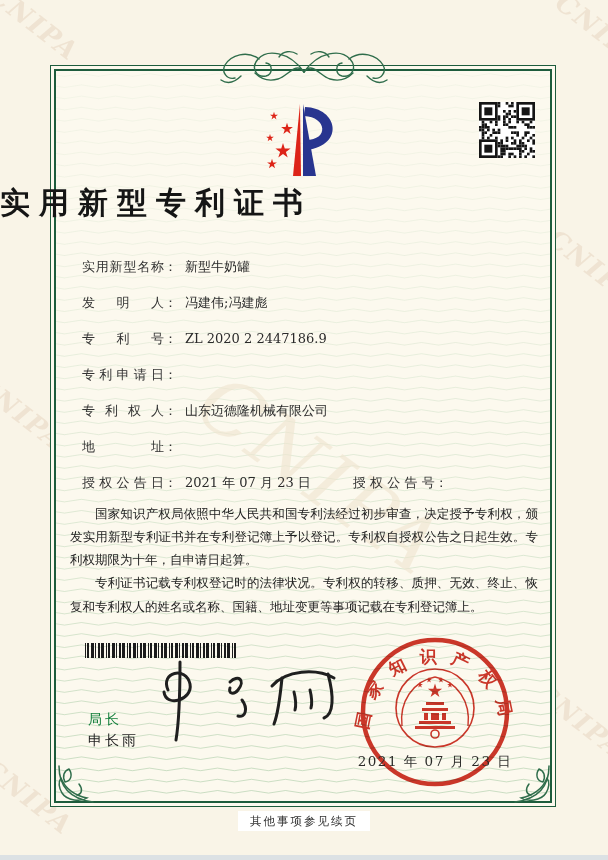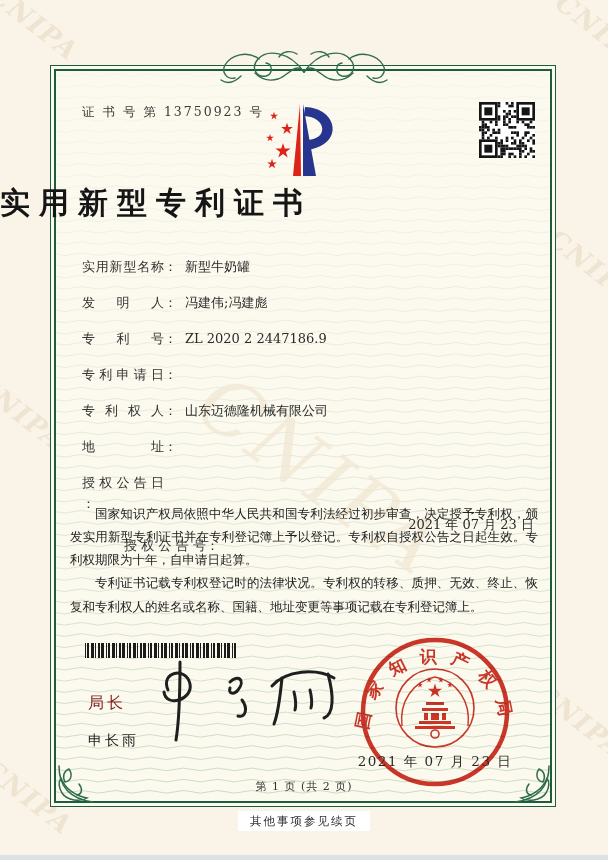--- a/index.html
+++ b/index.html
@@ -35,29 +35,29 @@
   }
   #fields{left:82px; top:256px; width:452px; font-size:13px;}
   .frow{display:flex; margin-bottom:15px; line-height:21px;}
   .flabel{
     display:inline-block; width:82px; text-align:justify; text-align-last:justify;
     color:#333; flex:none;
   }
   .fcolon{flex:none; color:#333;}
   .fvalue{margin-left:8px; color:#2a2a2a;text-align:right;}
   .addr-value{width:368px; line-height:20px;}
-  .grant-row{margin-bottom:8px;flex-direction:column;}
+  .grant-row{margin-bottom:8px;}
   .grant-pair2{display:flex; margin-left:42px;}
   #body-text{
     left:70px; top:502px; width:468px; font-size:12.5px; line-height:1.85;
     text-align:justify; color:#222;
   }
   #body-text p{margin:0; text-indent:2em;}
   #barcode{left:85px; top:643px;}
-  #role{left:88px; top:693px; font-size:16px; letter-spacing:3px; color:#7f1d1d;}
+  #role{left:88px; top:711px; font-size:14px; letter-spacing:3px; color:#15803d;}
   #commissioner{left:88px; top:732px; font-size:14px; letter-spacing:3px; color:#222;}
   #sig{left:138px; top:652px; z-index:4;}
   #seal{left:350px; top:636px; z-index:5; opacity:.93; mix-blend-mode:multiply;}
   #page-num{left:0; right:0; top:779px; text-align:center; font-size:11px; color:#333; letter-spacing:1px;}
   #note{left:0; right:0; top:814px; text-align:center; font-size:11.5px; z-index:4;}
   #note span{background:#ffffff; padding:3px 12px; letter-spacing:2px; color:#333;}
   .orn{position:absolute; z-index:6;}
   #bottom-strip{position:absolute; left:0; bottom:0; width:608px; height:5px; background:#dce1e4;}
 </style>
 </head>
@@ -170,21 +170,20 @@
   </svg>
   <svg class="orn" style="left:511px;top:764px" width="42" height="42">
     <g stroke="#2f6d4b" fill="none" stroke-width="1.5" stroke-linecap="round" transform="translate(42,0) scale(-1,1)">
       <path d="M4,2 C4,22 15,35 38,38"></path>
       <path d="M6,14 C10,25 21,32 32,34 C26,38 12,37 7,29 C3,22 4,17 6,14"></path>
       <path d="M14,5 C18,11 16,17 10,18 C7,12 9,7 14,5"></path>
       <path d="M24,20 C28,25 27,30 22,31"></path>
     </g>
   </svg>
 
-  <div class="content" id="cert-no">证 书 号 第 13750923 号</div>
 
   <svg class="content" id="logo" width="122" height="86">
     <defs>
       <polygon id="star" points="0,-10 2.2,-3.1 9.5,-3.1 3.6,1.2 5.9,8.1 0,3.8 -5.9,8.1 -3.6,1.2 -9.5,-3.1 -2.2,-3.1"></polygon>
     </defs>
     <g fill="#dd2418">
       <use href="#star" transform="translate(31,19) scale(0.42)"></use>
       <use href="#star" transform="translate(44,32) scale(0.62)"></use>
       <use href="#star" transform="translate(27,41) scale(0.40)"></use>
       <use href="#star" transform="translate(40,54) scale(0.80)"></use>
@@ -464,17 +463,16 @@
       <rect x="-11" y="5" width="4" height="7" stroke="none"></rect>
       <rect x="-4" y="5" width="8" height="7" stroke="none"></rect>
       <rect x="7" y="5" width="4" height="7" stroke="none"></rect>
       <rect x="-16" y="13" width="32" height="3" stroke="none"></rect>
       <rect x="-20" y="18" width="40" height="3" stroke="none"></rect>
       <circle cy="26" r="4" fill="none" stroke-width="1.6"></circle>
     </g>
     <text x="85" y="130" text-anchor="middle" font-size="13.5" fill="#1a1a1a" letter-spacing="1.5" style="font-family:'DejaVu Serif',serif">2021 年 07 月 23 日</text>
   </svg>
 
-  <div class="content" id="page-num">第 1 页 (共 2 页)</div>
   <div class="content" id="note"><span>其他事项参见续页</span></div>
 
   <div id="bottom-strip"></div>
 </div>
 
 </body></html>

